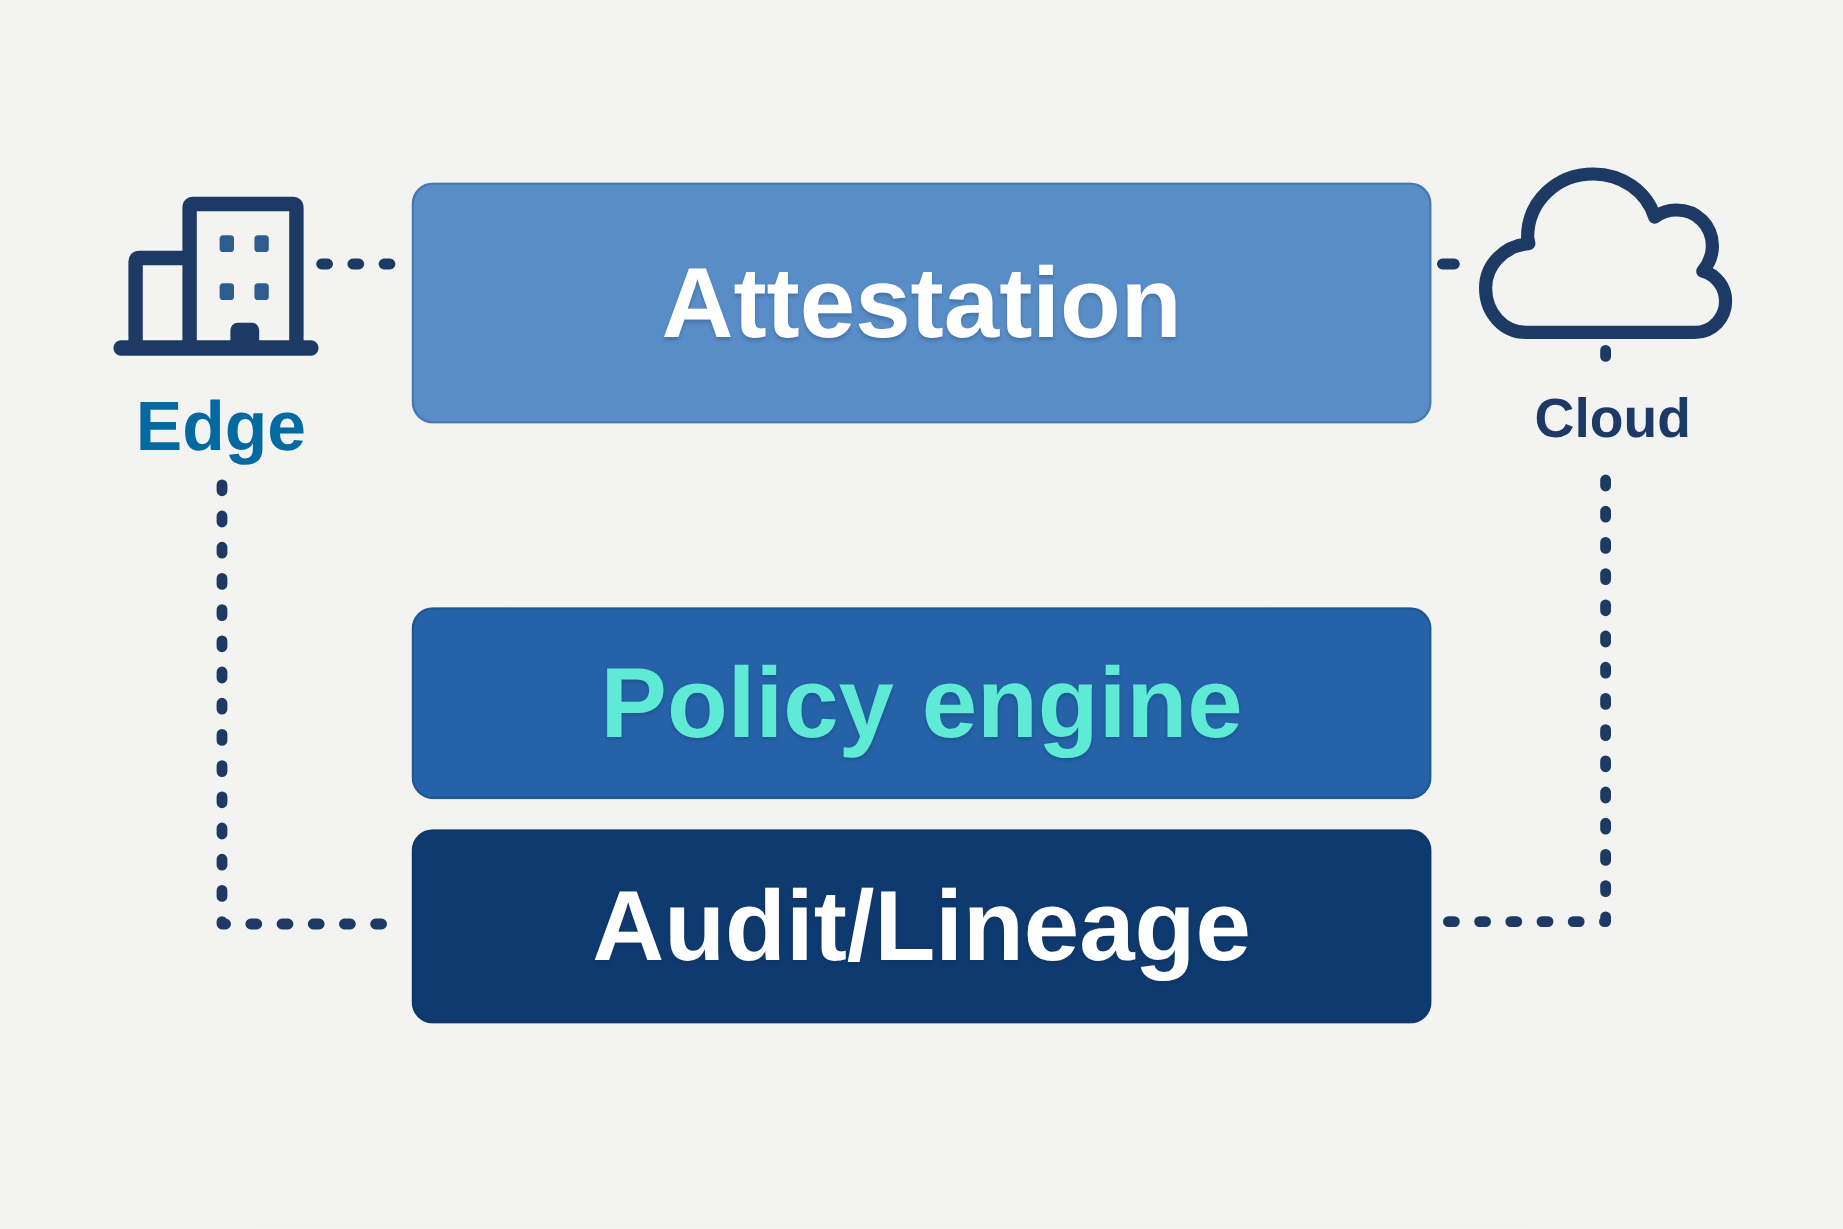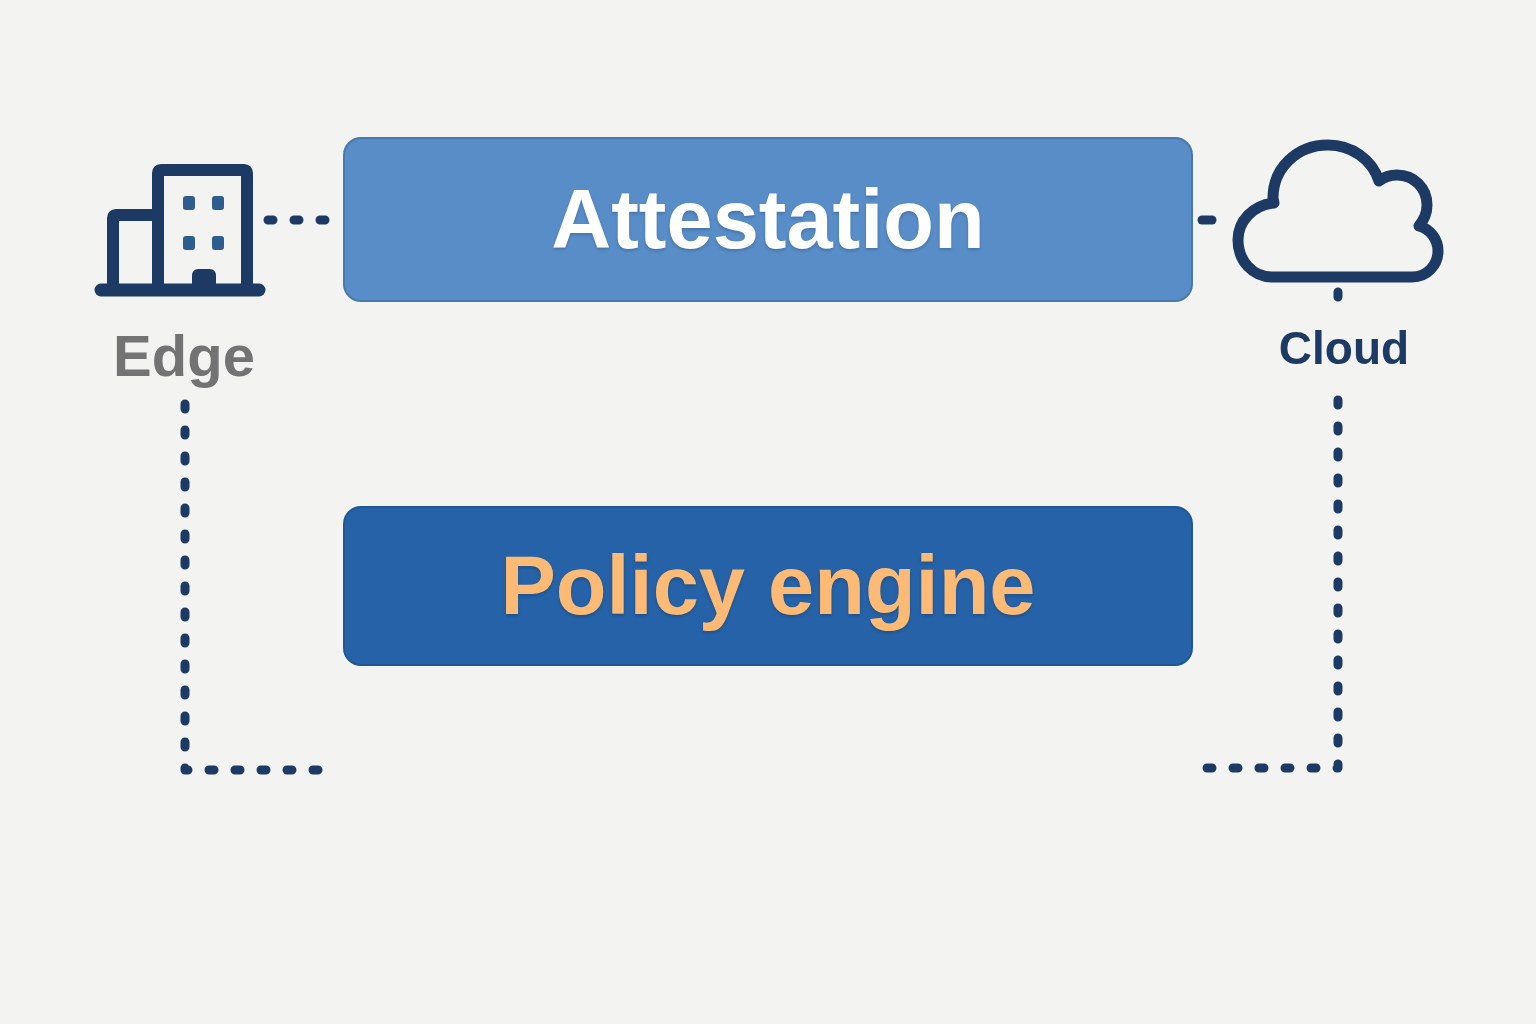--- a/index.html
+++ b/index.html
@@ -14,21 +14,21 @@
     left:343px; width:850px;
     border-radius:18px;
     box-sizing:border-box;
     border:2px solid rgba(15,45,90,0.22);
     display:flex; align-items:center; justify-content:center;
     font-weight:700;
     font-size:83px;
     letter-spacing:0px;
     text-shadow:0 2px 3px rgba(10,30,60,0.22);
   }
-  #bar-0 { top:137px; height:165px; }
+  #bar-0 { top:152px; height:201px; }
   #bar-1 { top:320px; height:162px; }
   #bar-2 { top:506px; height:160px; }
   #bar-3 { top:691px; height:162px; }
   .node-label {
     position:absolute;
     font-weight:700;
     text-align:center;
     line-height:1.0;
   }
   #edge-label  { left:104px;  top:327px; width:160px; font-size:58px; }
@@ -40,21 +40,24 @@
 </style>
 </head>
 <body>
 
 <div class="canvas" style="background-color: rgb(243, 244, 242);">
 
   <div id="bar-0" class="layer-bar" style="background-color: rgb(88, 141, 200);">
     <span style="color: rgb(255, 255, 255);">Attestation</span>
   </div>
   <div id="bar-2" class="layer-bar" style="background-color: rgb(37, 98, 167);">
-    <span style="color: #fdba74;">Policy engine</span>
+    <span style="color: #5eead4;">Policy engine</span>
+  </div>
+  <div id="bar-3" class="layer-bar" style="background-color: rgb(15, 58, 112);">
+    <span style="color: rgb(255, 255, 255);">Audit/Lineage</span>
   </div>
 
   <svg id="building-icon" viewBox="0 0 170 136">
     <g fill="none" stroke-width="12" stroke-linecap="round" stroke-linejoin="round" style="stroke: rgb(28, 58, 99);">
       <path d="M 63 126 V 11 Q 63 8 66 8 H 149 Q 152 8 152 11 V 126"></path>
       <path d="M 18 126 V 56 Q 18 53 21 53 H 57"></path>
       <path d="M 6 128 H 164" stroke-width="13"></path>
     </g>
     <g style="fill: rgb(45, 92, 143);">
       <rect x="88" y="34" width="12" height="14" rx="3"></rect>
@@ -71,21 +74,21 @@
              C 192 80 195 73 195 65
              C 195 48 182 35 165 35
              C 158 35 152 37 147 41
              C 140 19 119 5 96 5
              C 65 5 41 28 41 58
              L 42 63
              C 21 65 6 81 6 100
              C 6 121 21 137 40 137 Z" style="stroke: rgb(28, 58, 99);"></path>
   </svg>
 
-  <div id="edge-label" class="node-label" style="color: #737373;">Edge</div>
+  <div id="edge-label" class="node-label" style="color: #0369a1;">Edge</div>
   <div id="cloud-label" class="node-label" style="color: rgb(28, 58, 99);">Cloud</div>
 
   <svg id="connector-overlay" viewBox="0 0 1536 1024">
     <g fill="none" stroke-width="9" stroke-linecap="round" stroke-linejoin="round" style="stroke: rgb(28, 58, 99);">
       <path d="M 268 220 H 334" stroke-dasharray="5 21"></path>
       <path d="M 1202 220 H 1212"></path>
       <path d="M 185 404 V 770 H 336" stroke-dasharray="5 21"></path>
       <path d="M 1338 292 V 301 M 1338 400 V 768 H 1198" stroke-dasharray="5 21"></path>
     </g>
   </svg>

